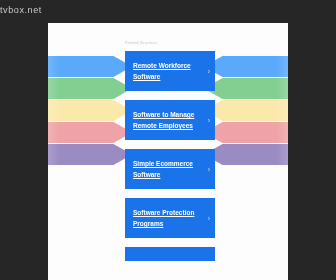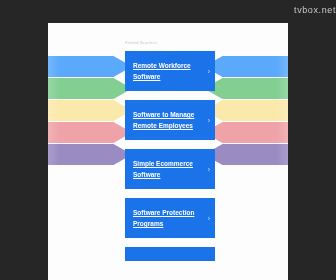--- a/index.html
+++ b/index.html
@@ -21,21 +21,21 @@
     background: #262626;
     overflow: hidden;
   }
 
   
   .site-title {
     position: absolute;
     top: 3px;
     left: 0;
     width: 336px;
-    text-align: right;
+    text-align: left;
     color: #c9c9c9;
     font-size: 9px;
     letter-spacing: 0.6px;
     line-height: 14px;
     white-space: nowrap;
   }
 
   
   .card {
     position: absolute;

